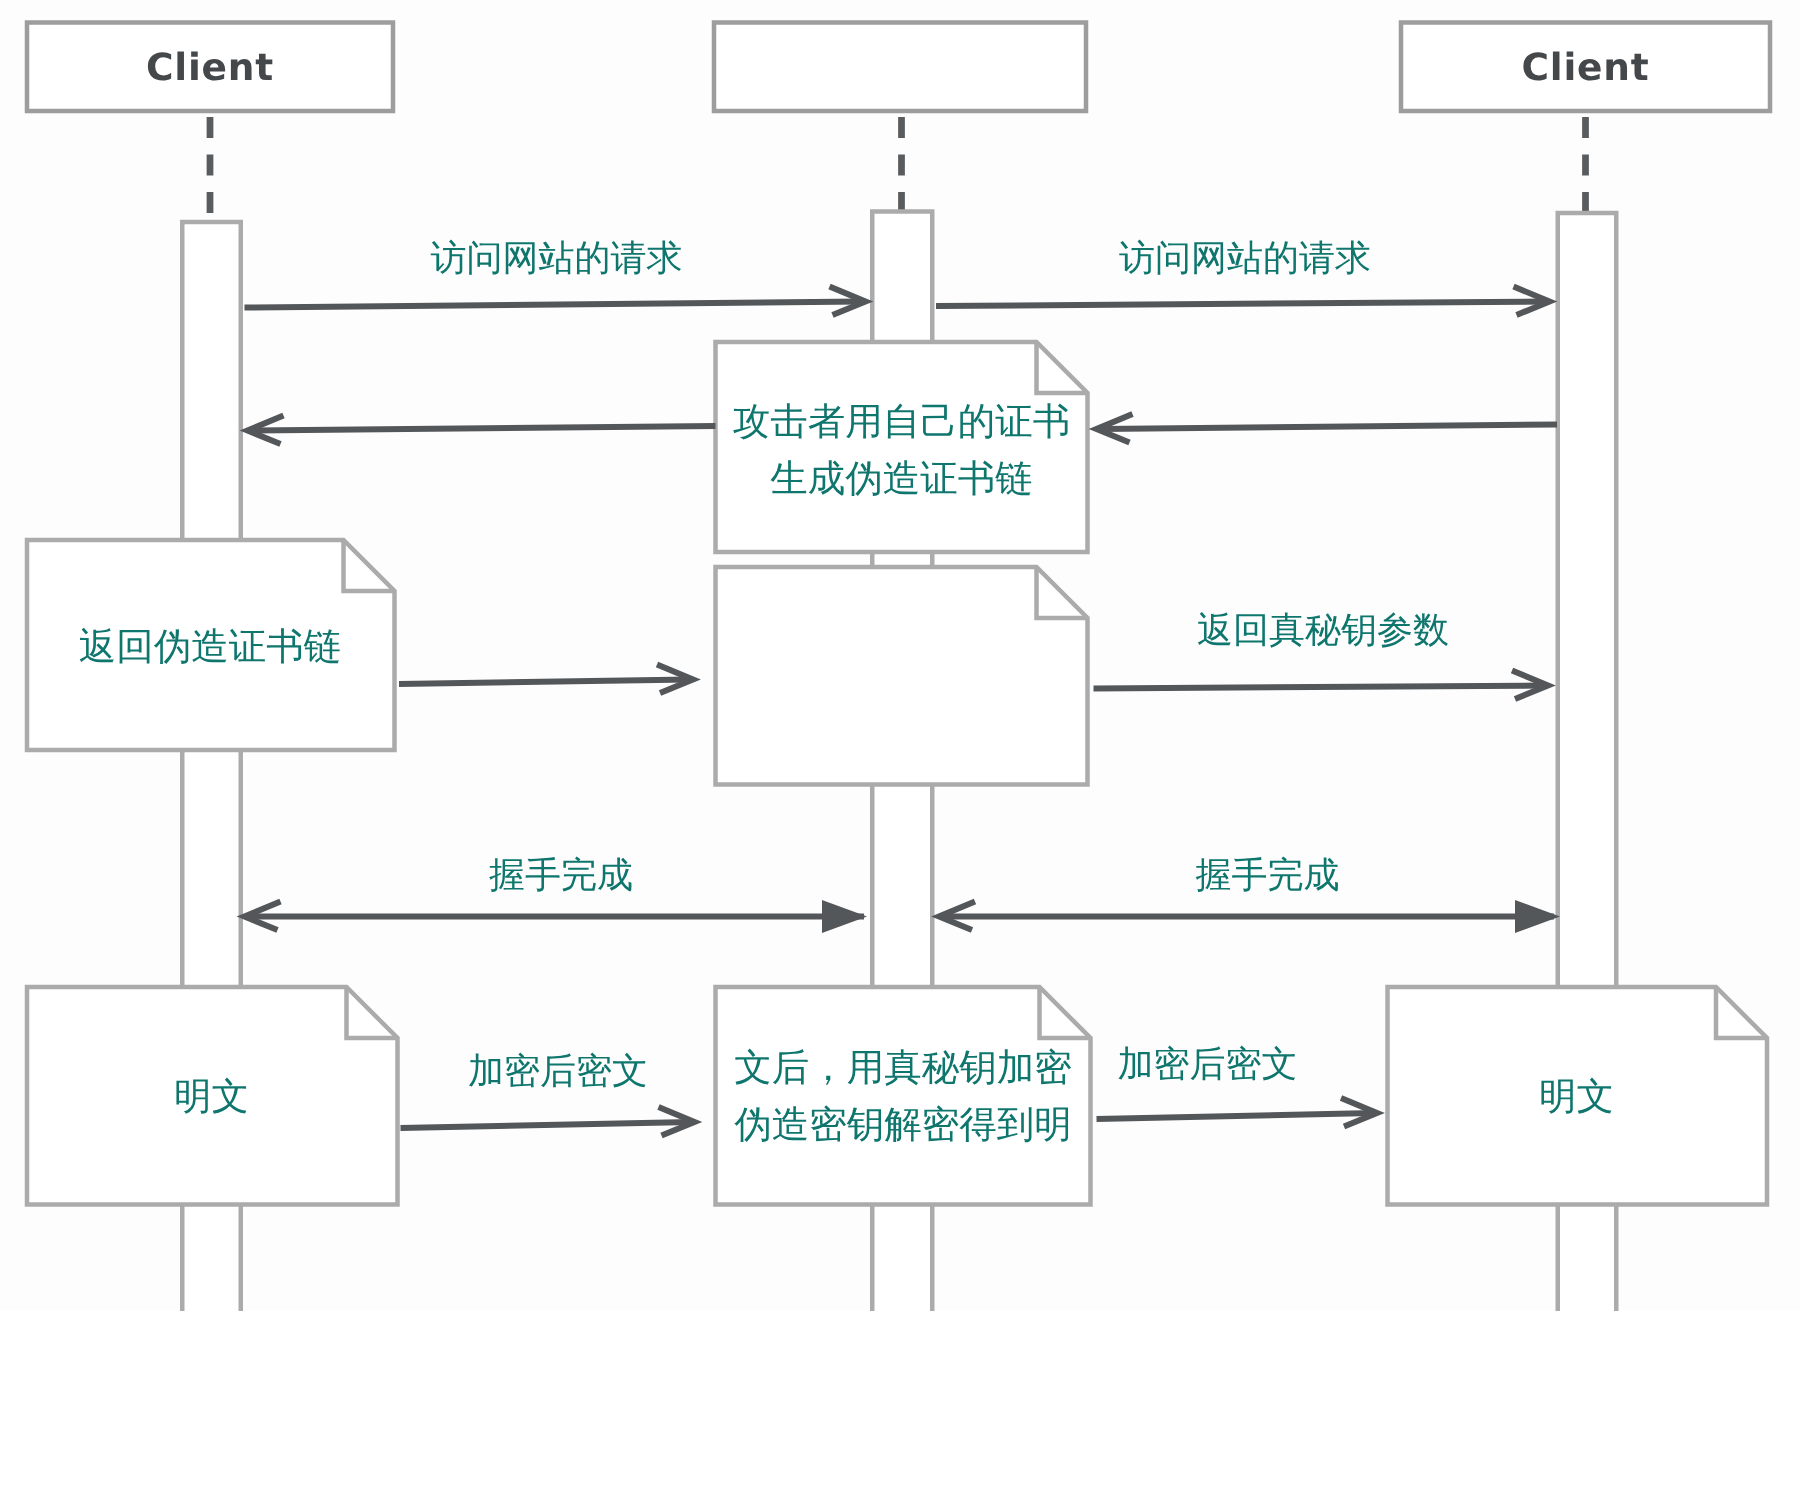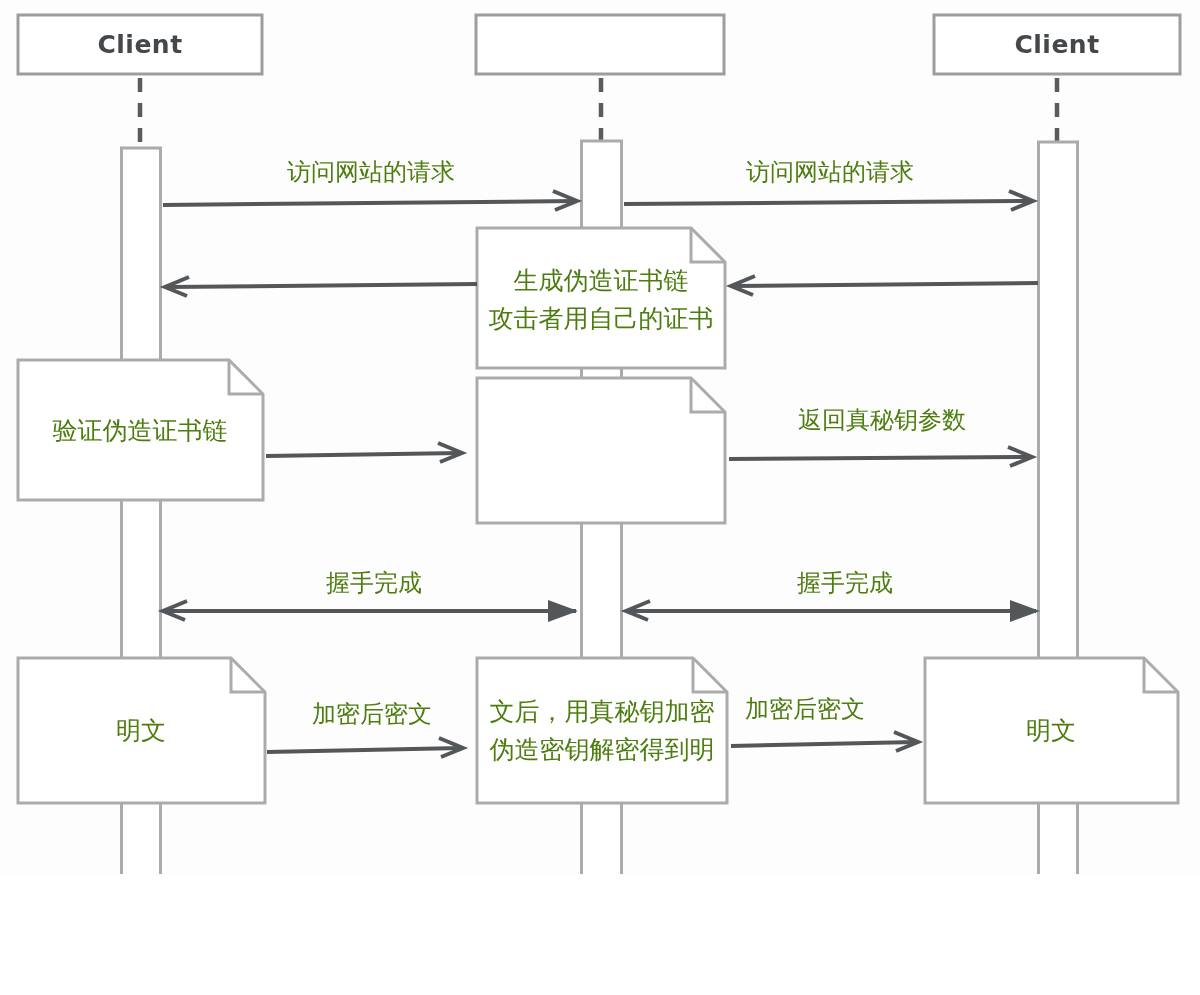--- a/index.html
+++ b/index.html
@@ -3,21 +3,21 @@
 <meta charset="utf-8">
 <style>
   html,body{margin:0;padding:0;background:#ffffff;}
   .stage{
     position:relative;width:1200px;height:874px;background:#fdfdfd;overflow:hidden;
     font-family:"DejaVu Sans","Liberation Sans",sans-serif;
   }
   .stage svg{position:absolute;left:0;top:0;}
   .lbl{
     position:absolute;transform:translate(-50%,-50%);
-    white-space:nowrap;text-align:center;color:#4d7c0f;
+    white-space:nowrap;text-align:center;color:#0f766e;
     font-size:24px;line-height:32px;
   }
   .lbl.hdr{font-size:25px;font-weight:600;color:#45484b;letter-spacing:0.5px;}
   .lbl.note{font-size:25px;line-height:38px;}
   .shape-stroke{fill:#ffffff;stroke:#ababab;stroke-width:3;}
   .hdr-stroke{fill:#ffffff;stroke:#9d9d9d;stroke-width:3;}
   .dash{stroke:#595c5e;stroke-width:4.5;stroke-dasharray:14 11;fill:none;}
   .arrow{stroke:#54575a;stroke-width:4;fill:none;}
   .arrow-fill{fill:#54575a;stroke:none;}
   .fold{fill:none;stroke:#ababab;stroke-width:3;}
@@ -121,24 +121,24 @@
 
   <div class="lbl" style="left:371px;top:172px">访问网站的请求</div>
   <div class="lbl" style="left:830px;top:172px">访问网站的请求</div>
   <div class="lbl" style="left:882px;top:420px">返回真秘钥参数</div>
   <div class="lbl" style="left:374px;top:583px">握手完成</div>
   <div class="lbl" style="left:845px;top:583px">握手完成</div>
   <div class="lbl" style="left:372px;top:714px">加密后密文</div>
   <div class="lbl" style="left:805px;top:709px">加密后密文</div>
 
   <div class="lbl note" style="left:601px;top:300px">
+    <div>攻击者用自己的证书</div>
     <div>生成伪造证书链</div>
-    <div>攻击者用自己的证书</div>
   </div>
-  <div class="lbl note" style="left:140px;top:431px">验证伪造证书链</div>
+  <div class="lbl note" style="left:140px;top:431px">返回伪造证书链</div>
   <div class="lbl note" style="left:141px;top:731px">明文</div>
   <div class="lbl note" style="left:602px;top:731px">
     <div>文后，用真秘钥加密</div>
     <div>伪造密钥解密得到明</div>
   </div>
   <div class="lbl note" style="left:1051px;top:731px">明文</div>
 
 </div>
 
 </body></html>

